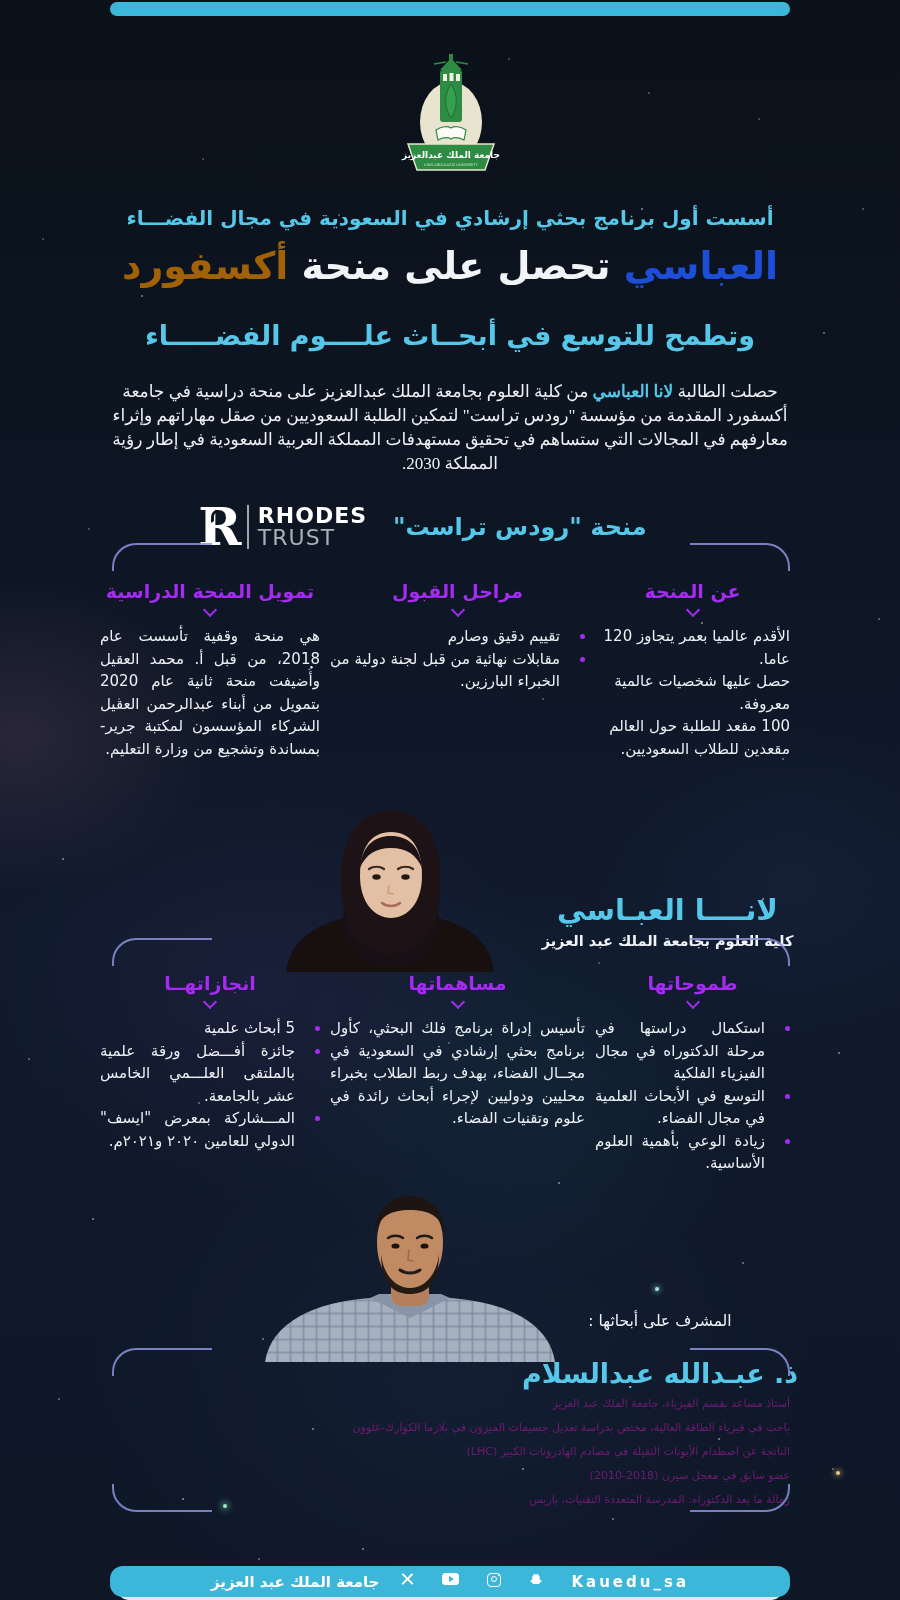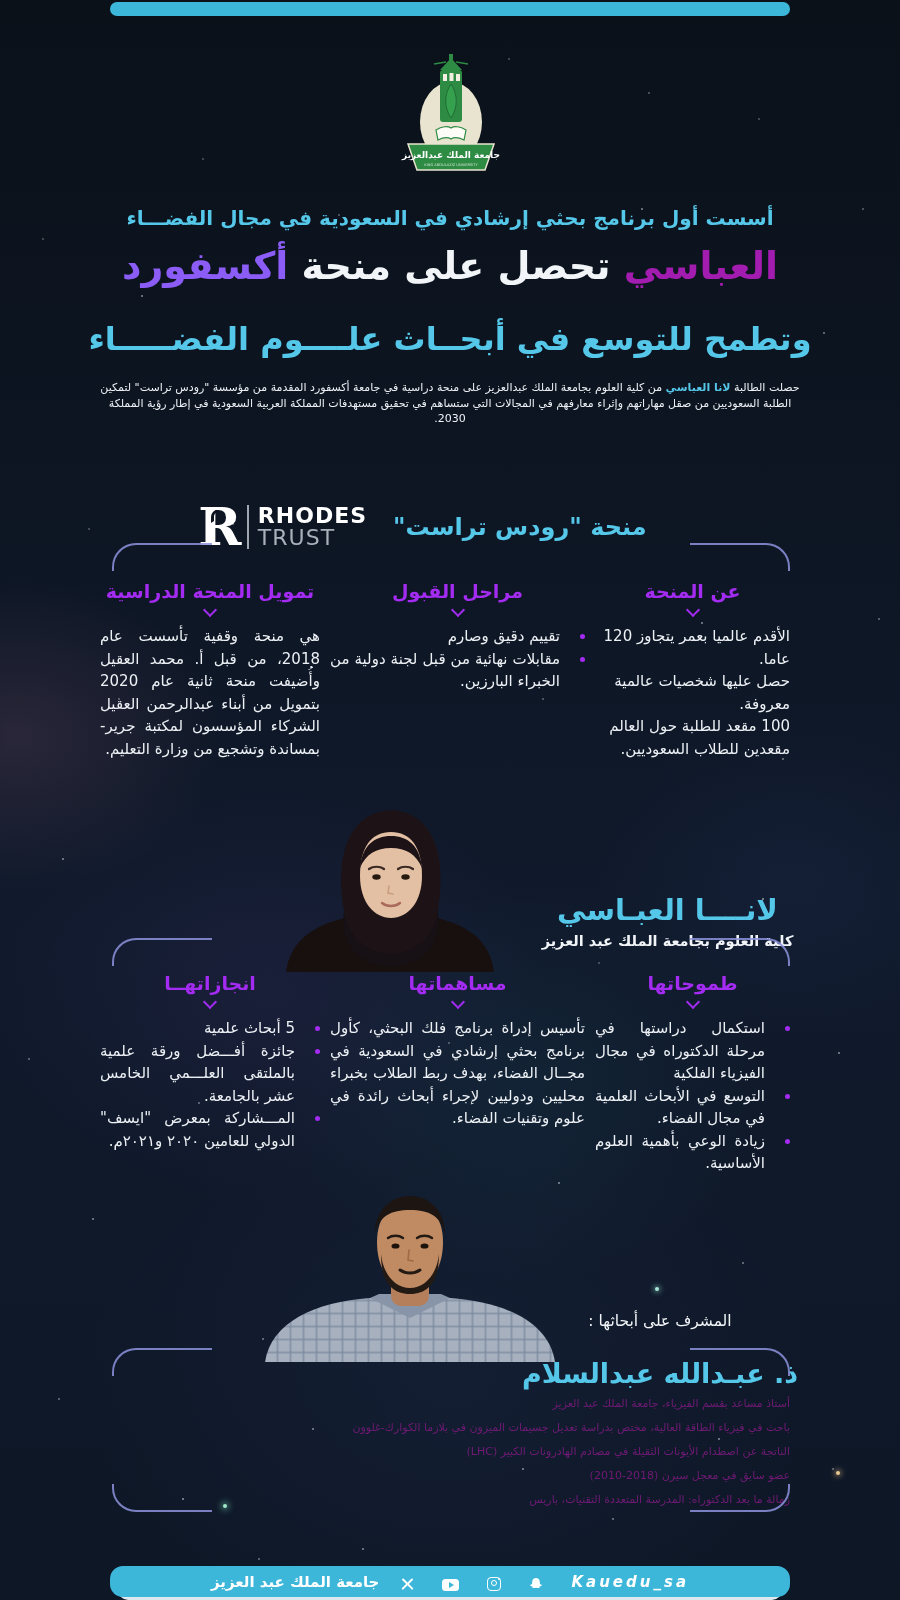--- a/index.html
+++ b/index.html
@@ -33,37 +33,37 @@
   .speck{position:absolute;width:4px;height:4px;border-radius:50%;pointer-events:none;}
   .speck.s1{left:223px;top:1504px;background:#9fe8c8;box-shadow:0 0 6px 2px rgba(120,230,190,.5);}
   .speck.s2{left:655px;top:1287px;background:#a8e6d8;box-shadow:0 0 5px 2px rgba(140,220,200,.4);}
   .speck.s3{left:836px;top:1471px;background:#e8c890;box-shadow:0 0 5px 2px rgba(230,190,130,.4);}
   
   .topbar{position:absolute;left:110px;top:2px;width:680px;height:14px;border-radius:10px;background:#3db7d9;}
   .footer-white{position:absolute;left:118px;top:1578px;width:664px;height:22px;border-radius:10px;background:#dde9ef;}
   .footer-bar{position:absolute;left:110px;top:1566px;width:680px;height:31px;border-radius:13px;background:#3db7d9;
     display:flex;align-items:center;justify-content:center;gap:22px;}
   .footer-uni{color:#fff;font-weight:bold;font-size:15px;direction:rtl;}
-  .social-row{display:flex;align-items:flex-end;gap:28px;font-style:italic;}
+  .social-row{display:flex;align-items:flex-start;gap:28px;}
   .x-icon{position:relative;width:13px;height:13px;}
   .x-icon::before,.x-icon::after{content:"";position:absolute;left:-1px;top:5.5px;width:15px;height:2.4px;background:#fff;border-radius:1px;}
   .x-icon::before{transform:rotate(45deg);} .x-icon::after{transform:rotate(-45deg);}
   .yt-icon{width:17px;height:12px;background:#fff;border-radius:3.5px;display:flex;align-items:center;justify-content:center;}
   .yt-icon i{display:block;width:0;height:0;border-left:5px solid #3db7d9;border-top:3.2px solid transparent;border-bottom:3.2px solid transparent;margin-left:1px;}
   .ig-icon{position:relative;width:12px;height:12px;border:1.6px solid #fff;border-radius:4px;}
   .ig-icon::before{content:"";position:absolute;left:2.4px;top:2.4px;width:4px;height:4px;border:1.6px solid #fff;border-radius:50%;}
   .ig-icon::after{content:"";position:absolute;right:0.5px;top:0.5px;width:2px;height:2px;border-radius:50%;background:#fff;}
   .handle{color:#fff;font-size:15px;letter-spacing:3px;font-weight:bold;}
   
   .ar{direction:rtl;}
   .kicker{position:absolute;left:0;top:206px;width:900px;text-align:center;color:#55c7e9;font-size:20px;font-weight:bold;}
   .headline{position:absolute;left:0;top:244px;width:900px;text-align:center;font-size:38px;font-weight:bold;color:#f2f5f8;}
-  .headline .c1{color:#a21caf;} .headline .c3{color:#8b5cf6;}
-  .subheadline{position:absolute;left:0;top:320px;width:900px;text-align:center;color:#55c7e9;font-size:32px;font-weight:bold;}
-  .intro{position:absolute;left:100px;top:380px;width:700px;text-align:center;color:#eef2f6;font-size:11px;line-height:1.42;}
+  .headline .c1{color:#1d4ed8;} .headline .c3{color:#a16207;}
+  .subheadline{position:absolute;left:0;top:320px;width:900px;text-align:center;color:#55c7e9;font-size:27px;font-weight:bold;}
+  .intro{position:absolute;left:100px;top:380px;width:700px;text-align:center;color:#eef2f6;font-size:17px;line-height:1.42;font-family:Liberation Serif, serif;}
   .intro .nm{color:#55c7e9;font-weight:bold;}
   
   .rhodes-row{position:absolute;left:235px;top:502px;width:375px;display:flex;direction:rtl;align-items:center;justify-content:center;gap:26px;}
   .rhodes-title{color:#55c7e9;font-size:24px;font-weight:bold;white-space:nowrap;}
   .rt-logo{display:flex;align-items:center;gap:9px;direction:ltr;}
   .rt-mark{position:relative;width:40px;height:50px;}
   .rt-mark .R{font-size:52px;font-weight:bold;color:#fff;line-height:50px;font-family:"DejaVu Serif","Liberation Serif",serif;}
   .rt-divider{width:1.5px;height:44px;background:#c6ccd4;opacity:.8;}
   .rt-words{display:flex;flex-direction:column;line-height:1.02;}
   .rt-words .w1{color:#fff;font-size:22px;font-weight:bold;letter-spacing:1px;text-align:right;}

